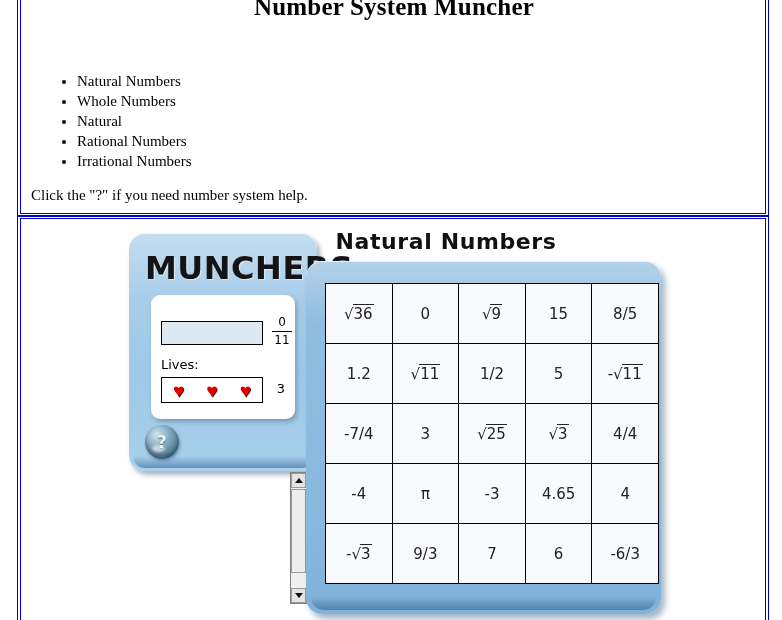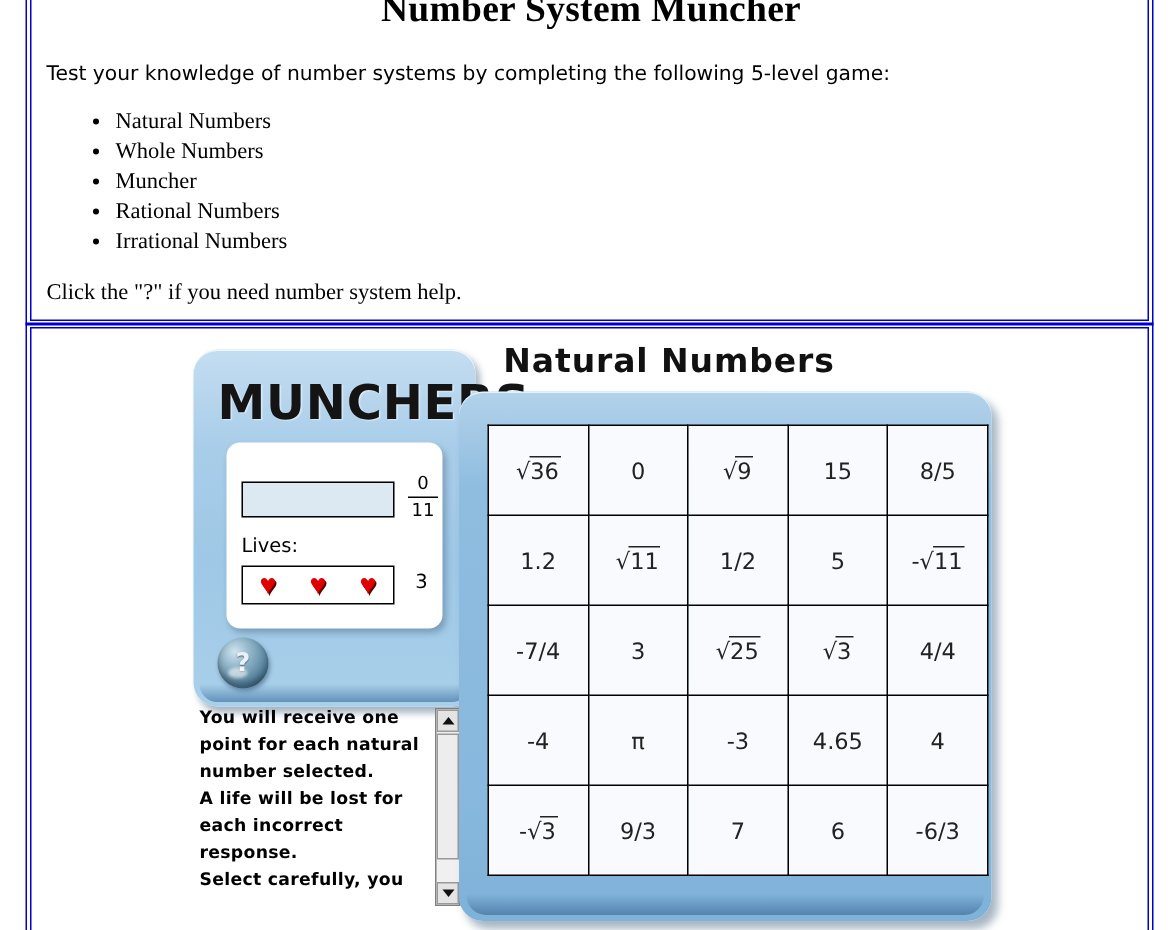--- a/index.html
+++ b/index.html
@@ -385,26 +385,25 @@
 </style>
 </head>
 <body>
 
 <div class="page">
 
   <div class="frame-top">
 
     <div class="main-title">Number System Muncher</div>
 
-    <div class="intro-text">Test your knowledge of number systems by completing the following 5-level game:</div>
 
     <ul class="sys-list">
       <li>Natural Numbers</li>
       <li>Whole Numbers</li>
-      <li>Muncher</li>
+      <li>Natural</li>
       <li>Rational Numbers</li>
       <li>Irrational Numbers</li>
     </ul>
 
     <div class="help-note">Click the "?" if you need number system help.</div>
   </div>
 
   <div class="frame-bottom">
     <div class="game-area">
 
@@ -436,29 +435,20 @@
 
           <div class="lives-count">3</div>
         </div>
 
         <div class="help-orb">
           <span>?</span>
         </div>
       </div>
 
       <div class="instr-wrap">
-        <div class="instr-text">
-            <div>You will receive one</div>
-            <div>point for each natural</div>
-            <div>number selected.</div>
-            <div>A life will be lost for</div>
-            <div>each incorrect</div>
-            <div>response.</div>
-            <div>Select carefully, you</div>
-          </div>
 
         <div class="scrollbar">
           <div class="sb-btn sb-up">
               <i></i>
             </div>
           <div class="sb-thumb"></div>
           <div class="sb-btn sb-down">
               <i></i>
             </div>
         </div>

